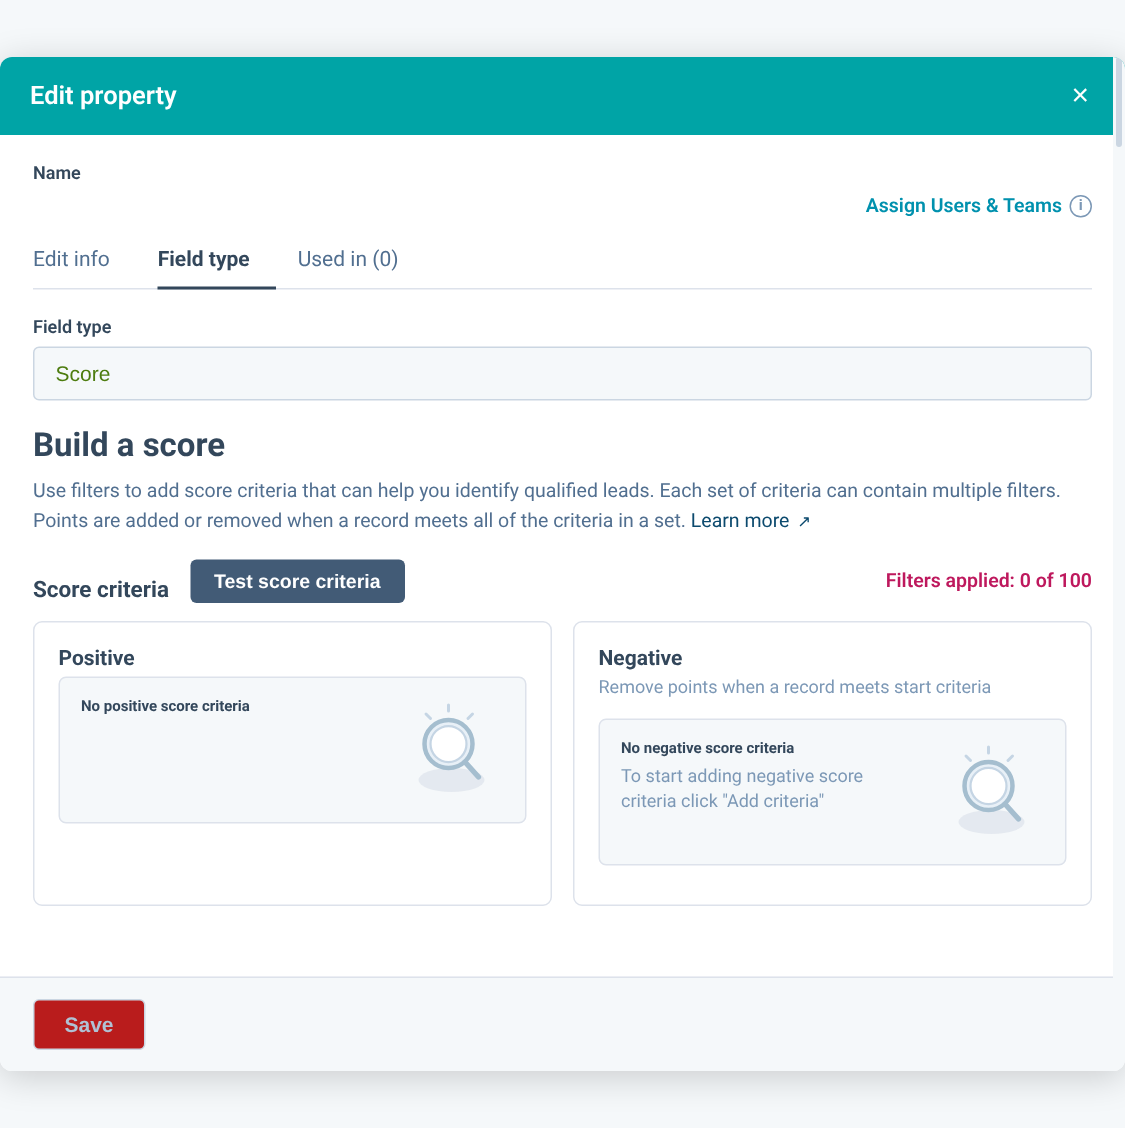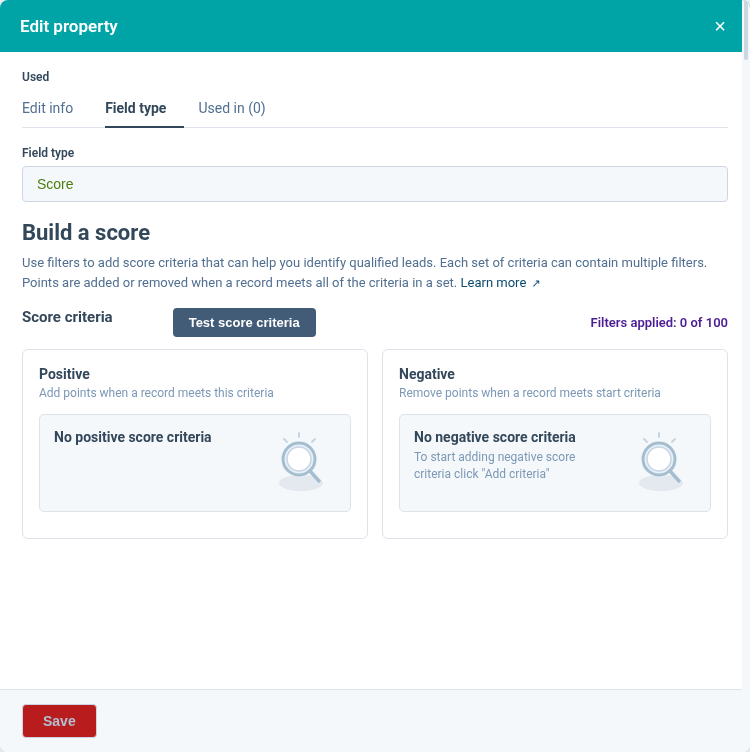--- a/index.html
+++ b/index.html
@@ -6,21 +6,21 @@
     body {
       font-family: -apple-system, BlinkMacSystemFont, "Segoe UI", Roboto, sans-serif;
       background: #f5f8fa;
       display: flex;
       justify-content: center;
       align-items: center;
       min-height: 100vh;
     }
     .modal {
       width: 750px;
-      height: 752px;
+      height: 676px;
       background: #fff;
       border-radius: 8px;
       overflow: hidden;
       display: flex;
       flex-direction: column;
       box-shadow: 0 4px 24px rgba(0,0,0,0.18);
       position: relative;
     }
     .modal-header {
       background: #00a4a6;
@@ -190,21 +190,21 @@
       border: none;
       border-radius: 4px;
       padding: 7px 16px;
       font-size: 13px;
       font-weight: 600;
       cursor: pointer;
       margin-left: 14px;
     }
     .filters-applied {
       font-size: 13px;
-      color: #4c1d95;
+      color: #be185d;
       font-weight: 600;
       margin-left: 12px;
     }
     .criteria-panels {
       display: flex;
       gap: 14px;
       margin-top: 4px;
     }
     .criteria-panel {
       flex: 1;
@@ -231,21 +231,21 @@
       padding: 14px;
       background: #f5f8fa;
       display: flex;
       align-items: flex-start;
       gap: 12px;
     }
     .empty-criteria-text {
       flex: 1;
     }
     .empty-criteria-title {
-      font-size: 14px;
+      font-size: 10px;
       font-weight: 700;
       color: #33475b;
       margin-bottom: 4px;
     }
     .empty-criteria-desc {
       font-size: 12px;
       color: #7c98b6;
       line-height: 1.4;
     }
     .magnify-icon {
@@ -296,42 +296,45 @@
       position: absolute;
       right: 2px;
       top: 0;
       width: 4px;
       height: 60px;
       background: #cbd6e2;
       border-radius: 2px;
     }
     .score-criteria-left {
       display: flex;
-      align-items: flex-start;
-      gap: 46px;
+      align-items: flex-end;
     }
   </style>
 </head>
 <body>
 
 <div class="modal">
 
   <div class="modal-header">
     <span class="modal-title">Edit property</span>
     <button class="close-btn">×</button>
   </div>
 
   <div class="scrollbar-track">
     <div class="scrollbar-thumb"></div>
   </div>
 
   <div class="modal-body">
 
     <div class="top-section">
-      <div class="field-label">Used</div>
+      <div class="field-label">Name</div>
+      <div class="assign-link-row">
+        <a class="assign-link">Assign Users &amp; Teams</a>
+        <span class="info-icon">i</span>
+      </div>
     </div>
 
     <div class="tabs">
       <div class="tab">
         <span>Edit info</span>
       </div>
       <div class="tab active">
         <span>Field type</span>
       </div>
       <div class="tab">
@@ -362,21 +365,20 @@
           <button class="test-btn">Test score criteria</button>
         </div>
         <span class="filters-applied">Filters applied: 0 of 100</span>
       </div>
 
       
       <div class="criteria-panels">
 
         <div class="criteria-panel">
           <div class="panel-title">Positive</div>
-          <div class="panel-desc">Add points when a record meets this criteria</div>
           <div class="empty-criteria-box">
             <div class="empty-criteria-text">
               <div class="empty-criteria-title">No positive score criteria</div>
             </div>
             <div class="magnify-icon">
               <svg width="68" height="68" viewBox="0 0 68 68" fill="none">
 
                 <ellipse cx="34" cy="54" rx="22" ry="8" fill="#dde2eb" opacity="0.7"></ellipse>
 
                 <circle cx="32" cy="30" r="16" stroke="#a5becf" stroke-width="3" fill="#e8f0f7"></circle>

